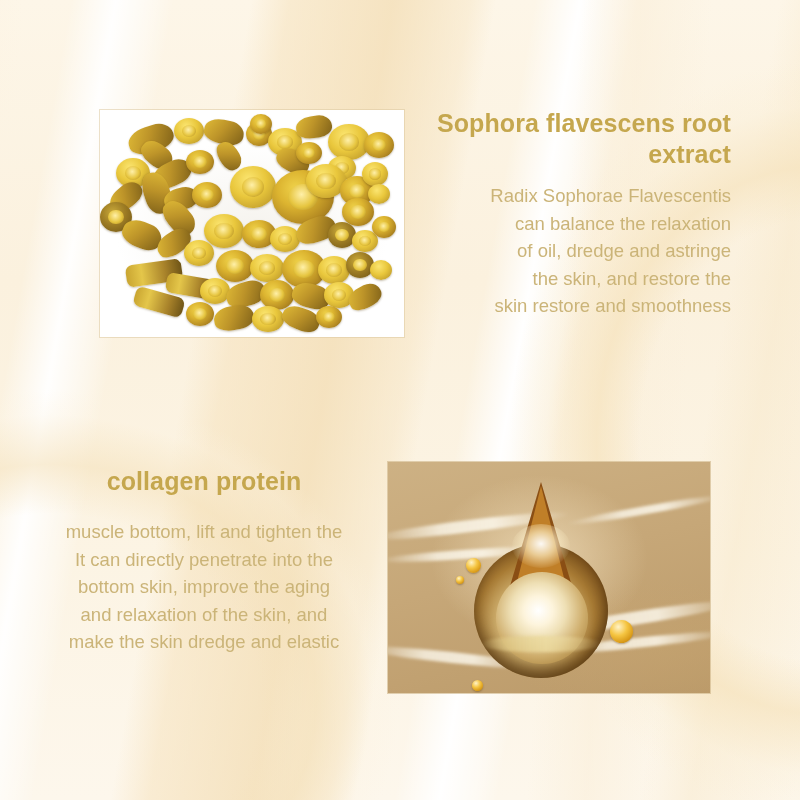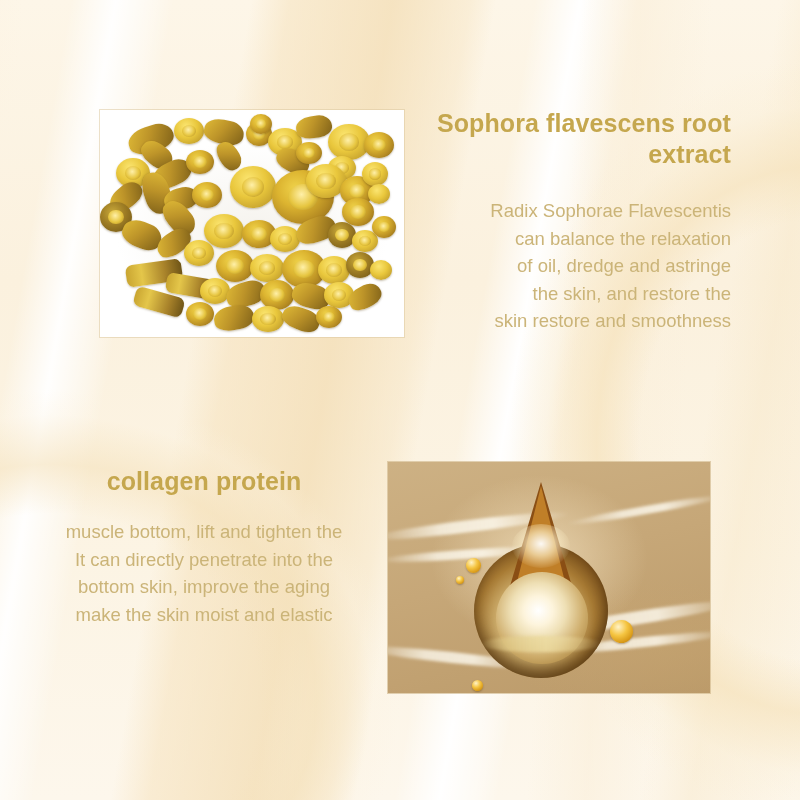--- a/index.html
+++ b/index.html
@@ -110,21 +110,21 @@
     line-height: 27.5px;
     color: #cbb478;
   }
 
   #top-text {
     left: 431px;
     top: 108px;
     width: 300px;
     text-align: right;
   }
-  #top-text .body-text { margin-top: 27px; }
+  #top-text .body-text { margin-top: 12px; }
 
   #bottom-text {
     left: 30px;
     top: 466px;
     width: 348px;
     text-align: center;
   }
   #bottom-text .body-text { margin-top: 21px; }
 
   
@@ -386,21 +386,22 @@
       <div>skin restore and smoothness</div>
     </div>
   </div>
 
   <div class="block" id="bottom-text">
     <div class="heading">collagen protein</div>
     <div class="body-text">
       <div>muscle bottom, lift and tighten the</div>
       <div>It can directly penetrate into the</div>
       <div>bottom skin, improve the aging</div>
-      <div>make the skin moist and elastic</div>
+      <div>and relaxation of the skin, and</div>
+      <div>make the skin dredge and elastic</div>
     </div>
   </div>
 
   <div class="photo" id="oil-photo">
     <div class="bg-glow"></div>
 
     <div class="wisp" style="left:-18px; top:58px;  width:200px; height:12px; transform:rotate(-7deg);"></div>
     <div class="wisp" style="left:-10px; top:88px;  width:170px; height:9px;  transform:rotate(-4deg);"></div>
     <div class="wisp" style="left:140px; top:150px; width:210px; height:13px; transform:rotate(-9deg);"></div>
     <div class="wisp" style="left:152px; top:176px; width:190px; height:10px; transform:rotate(-6deg);"></div>

